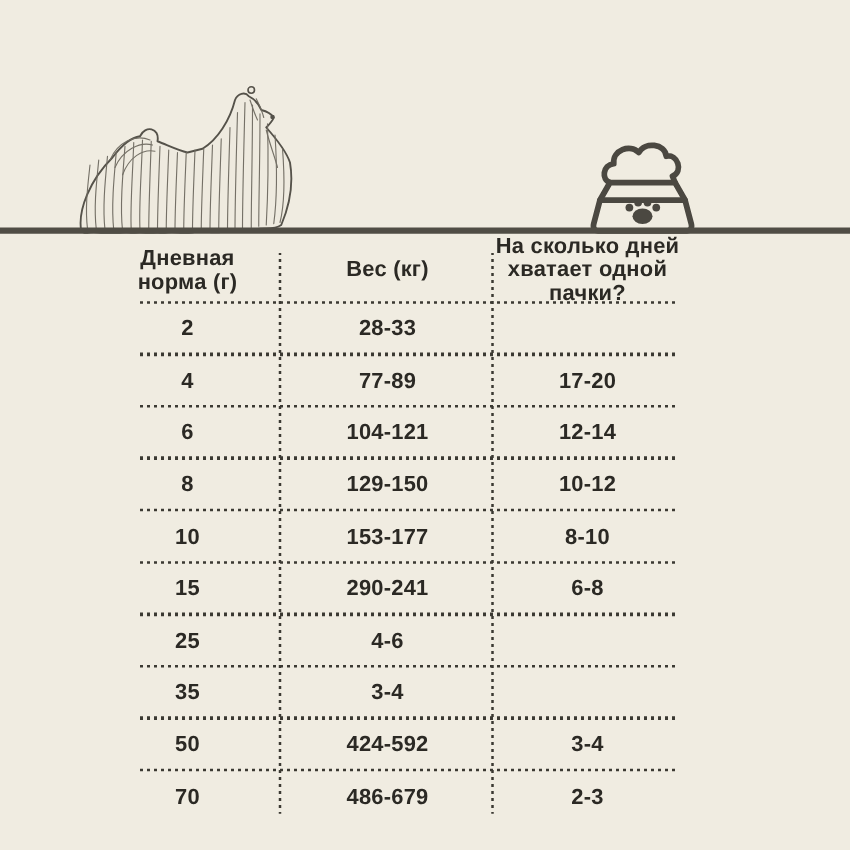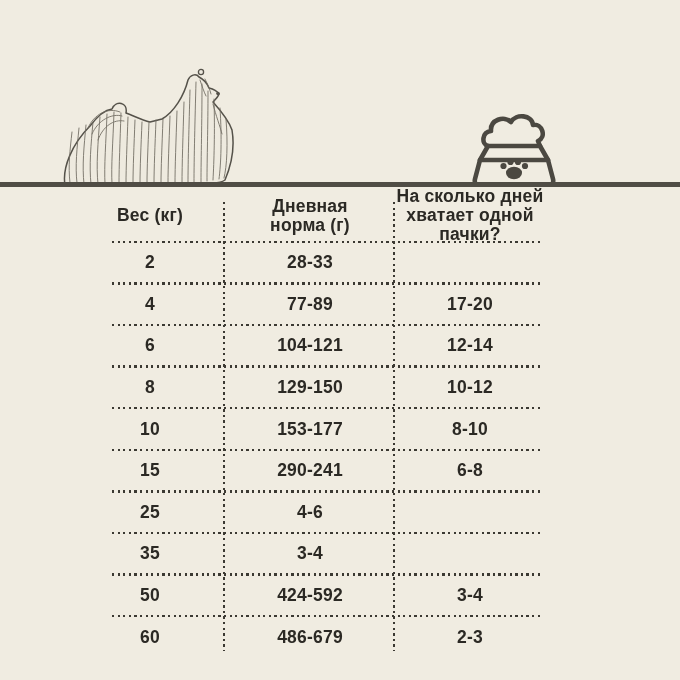--- a/index.html
+++ b/index.html
@@ -129,25 +129,25 @@
     </g>
   </svg>
 
   <div class="ground-line"></div>
 
   <div class="vline vline-1"></div>
   <div class="vline vline-2"></div>
 
   <div class="feed-table">
     <div class="header-row">
+      <div class="cell hdr-w2">
+          <span class="hdr-inner">Дневная норма (г)</span>
+        </div>
       <div class="cell">
           <span class="hdr-inner">Вес (кг)</span>
-        </div>
-      <div class="cell hdr-w2">
-          <span class="hdr-inner">Дневная норма (г)</span>
         </div>
       <div class="cell hdr-w3">
           <span class="hdr-inner">На сколько дней хватает одной пачки?</span>
         </div>
       <div class="dotline"></div>
     </div>
 
     <div class="data-row">
       <div class="cell">2</div>
       <div class="cell">28-33</div>
@@ -193,20 +193,20 @@
       <div class="cell">3-4</div>
       <div class="dotline"></div>
     </div>
     <div class="data-row">
       <div class="cell">50</div>
       <div class="cell">424-592</div>
       <div class="cell">3-4</div>
       <div class="dotline"></div>
     </div>
     <div class="data-row">
-      <div class="cell">60</div>
+      <div class="cell">70</div>
       <div class="cell">486-679</div>
       <div class="cell">2-3</div>
 
     </div>
   </div>
 
 </div>
 
 </body></html>

